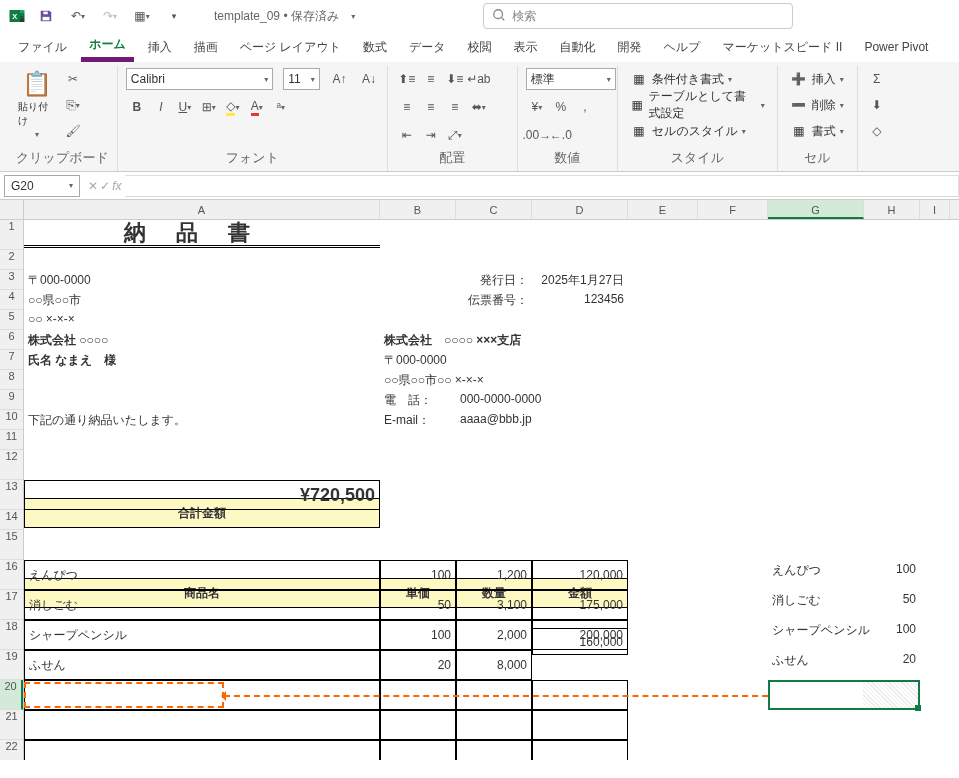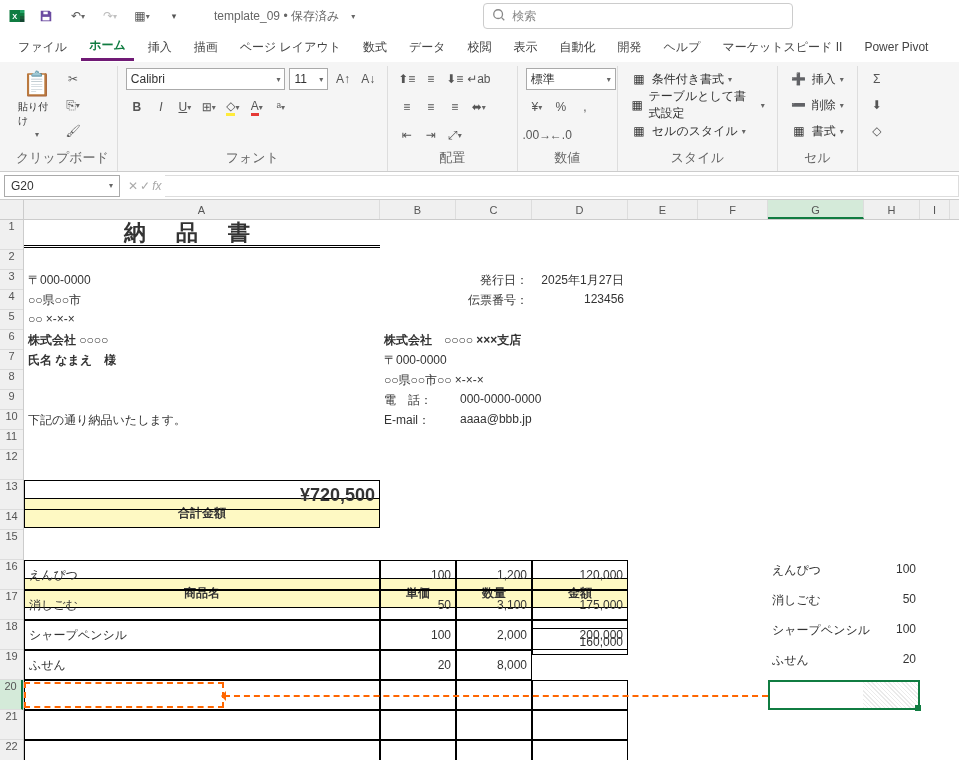--- a/index.html
+++ b/index.html
@@ -9,44 +9,44 @@
 .title-bar { height: 32px; display: flex; align-items: center; padding: 0 8px; gap: 8px; background: #fff; }
 .title-bar .ico { width: 18px; height: 18px; display: inline-block; }
 .excel-logo { color: #107c41; font-weight: bold; }
 .qat-btn { width: 24px; height: 24px; display: flex; align-items: center; justify-content: center; cursor: pointer; color: #555; }
 .file-name { margin-left: 20px; color: #666; }
 .search-box { margin-left: 120px; width: 310px; height: 26px; border: 1px solid #ccc; border-radius: 4px; display: flex; align-items: center; padding: 12px 8px; color: #888; background: #fff; }
 
 
 .tabs { height: 30px; display: flex; align-items: center; padding: 0 10px; gap: 6px; background: #fff; }
 .tab { padding: 4px 8px; cursor: pointer; color: #444; }
-.tab.active { color: #107c41; border-bottom: 3px solid #701a75; font-weight: bold; }
+.tab.active { color: #107c41; border-bottom: 5px solid #701a75; font-weight: bold; }
 
 
 .ribbon { height: 110px; border-bottom: 1px solid #ccc; display: flex; background: #f5f5f5; padding: 4px 8px 0; }
 .ribbon-group { border-right: 1px solid #ddd; padding: 2px 8px; display: flex; flex-direction: column; justify-content: space-between; }
 .ribbon-group-label { text-align: center; font-size: 13px; color: #666; padding: 2px 0; }
 .rg-body { display: flex; gap: 4px; align-items: flex-start; flex: 1; }
 .big-btn { width: 42px; display: flex; flex-direction: column; align-items: center; gap: 2px; cursor: pointer; padding: 2px; }
 .big-btn .icon { font-size: 24px; }
 .big-btn .lbl { font-size: 10px; }
 .stack { display: flex; flex-direction: column; gap: 4px; }
 .mini-btn { width: 22px; height: 22px; display: flex; align-items: center; justify-content: center; cursor: pointer; color: #555; }
-.font-box { display: flex; gap: 4px; }
+.font-box { display: flex; gap: 10px; }
 .font-name { width: 165px; height: 22px; border: 1px solid #aaa; background: #fff; padding: 0 4px; display: flex; align-items: center; justify-content: space-between; }
 .font-size { width: 40px; height: 22px; border: 1px solid #aaa; background: #fff; padding: 0 4px; display: flex; align-items: center; justify-content: space-between; }
 .btn-row { display: flex; gap: 2px; }
 .style-row { display: flex; align-items: center; gap: 4px; height: 22px; cursor: pointer; padding: 0 4px; }
 .style-row .icon { width: 18px; text-align: center; }
 .fmt-select { width: 90px; height: 22px; border: 1px solid #aaa; background: #fff; padding: 0 4px; display: flex; align-items: center; justify-content: space-between; }
 .dd { font-size: 8px; color: #666; }
 
 
 .formula-bar { height: 28px; border-bottom: 1px solid #ccc; display: flex; align-items: center; background: #fff; }
-.namebox { width: 116px; height: 22px; border: 1px solid #aaa; margin: 0 4px; padding: 0 6px; display: flex; align-items: center; justify-content: space-between; }
+.namebox { width: 76px; height: 22px; border: 1px solid #aaa; margin: 0 4px; padding: 0 6px; display: flex; align-items: center; justify-content: space-between; }
 .fx-btns { display: flex; gap: 2px; padding: 0 4px; color: #aaa; }
 .fx-input { flex: 1; height: 22px; border: 1px solid #ddd; border-left: none; padding: 0 6px; }
 
 
 .grid-wrap { position: relative; height: 560px; overflow: hidden; }
 .col-headers { display: flex; height: 20px; background: #f0f0f0; border-bottom: 1px solid #ccc; }
 .corner { width: 24px; border-right: 1px solid #ccc; background: #f0f0f0; }
 .colh { border-right: 1px solid #ddd; text-align: center; font-size: 11px; color: #555; line-height: 20px; }
 .colh.sel { background: #d4ead9; border-bottom: 2px solid #107c41; }
 .grid-body { display: flex; height: 540px; }

